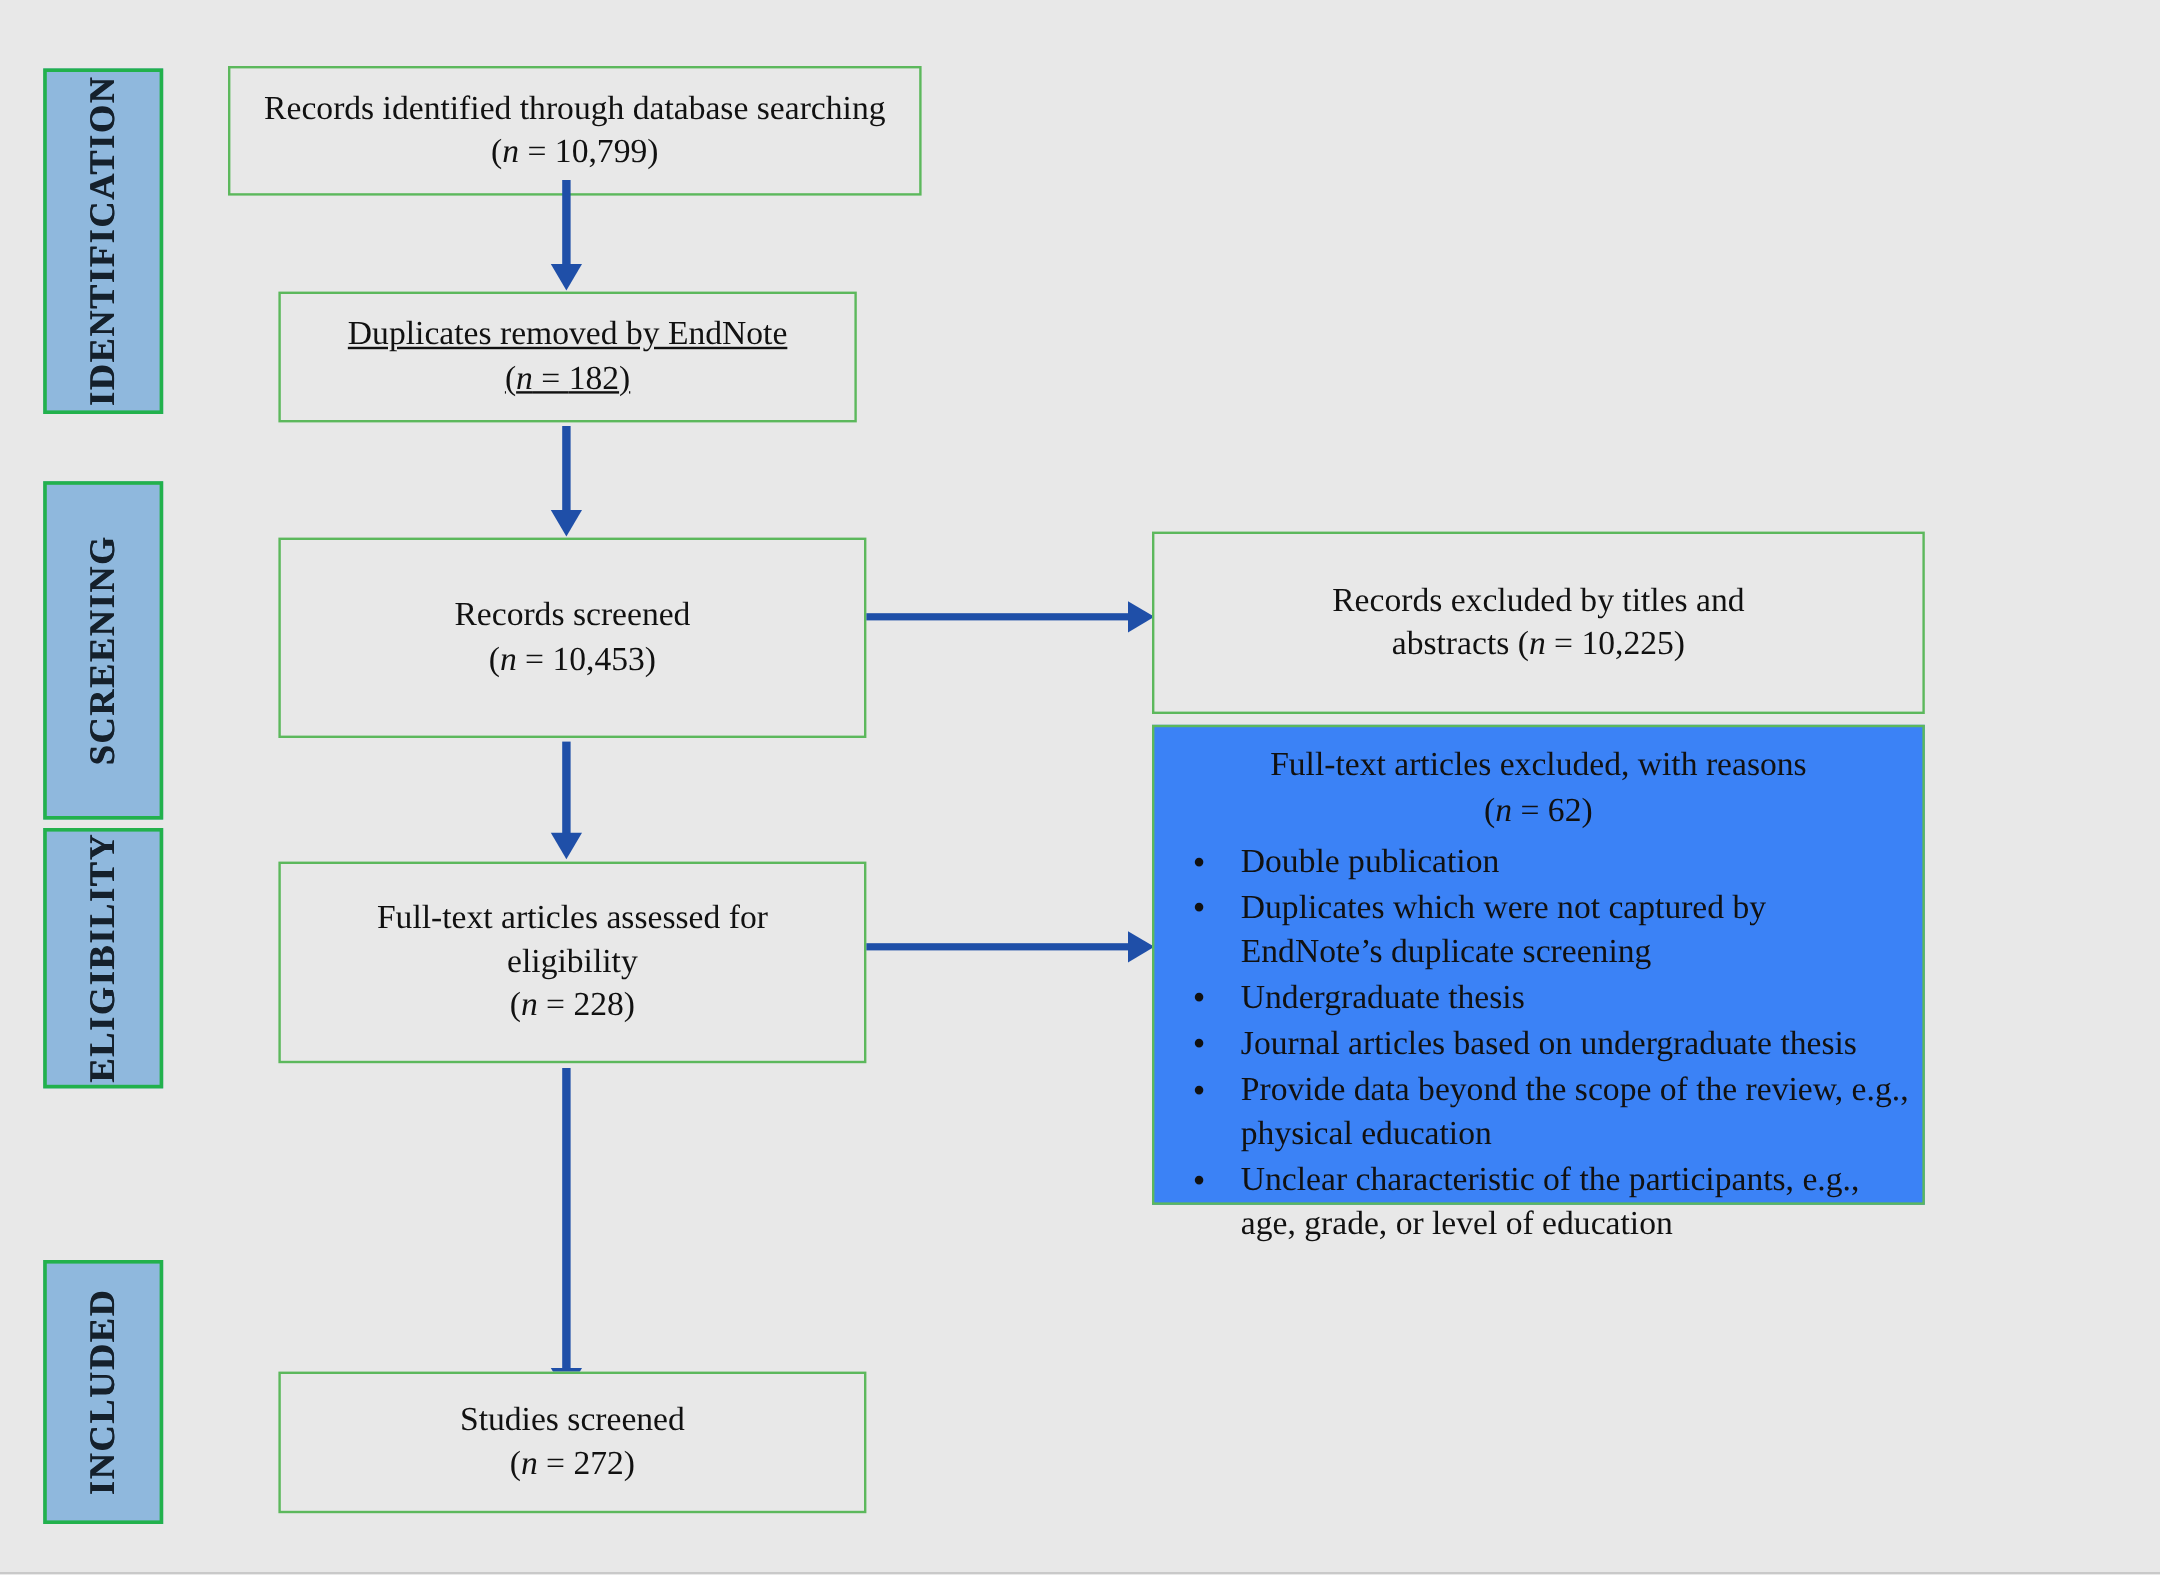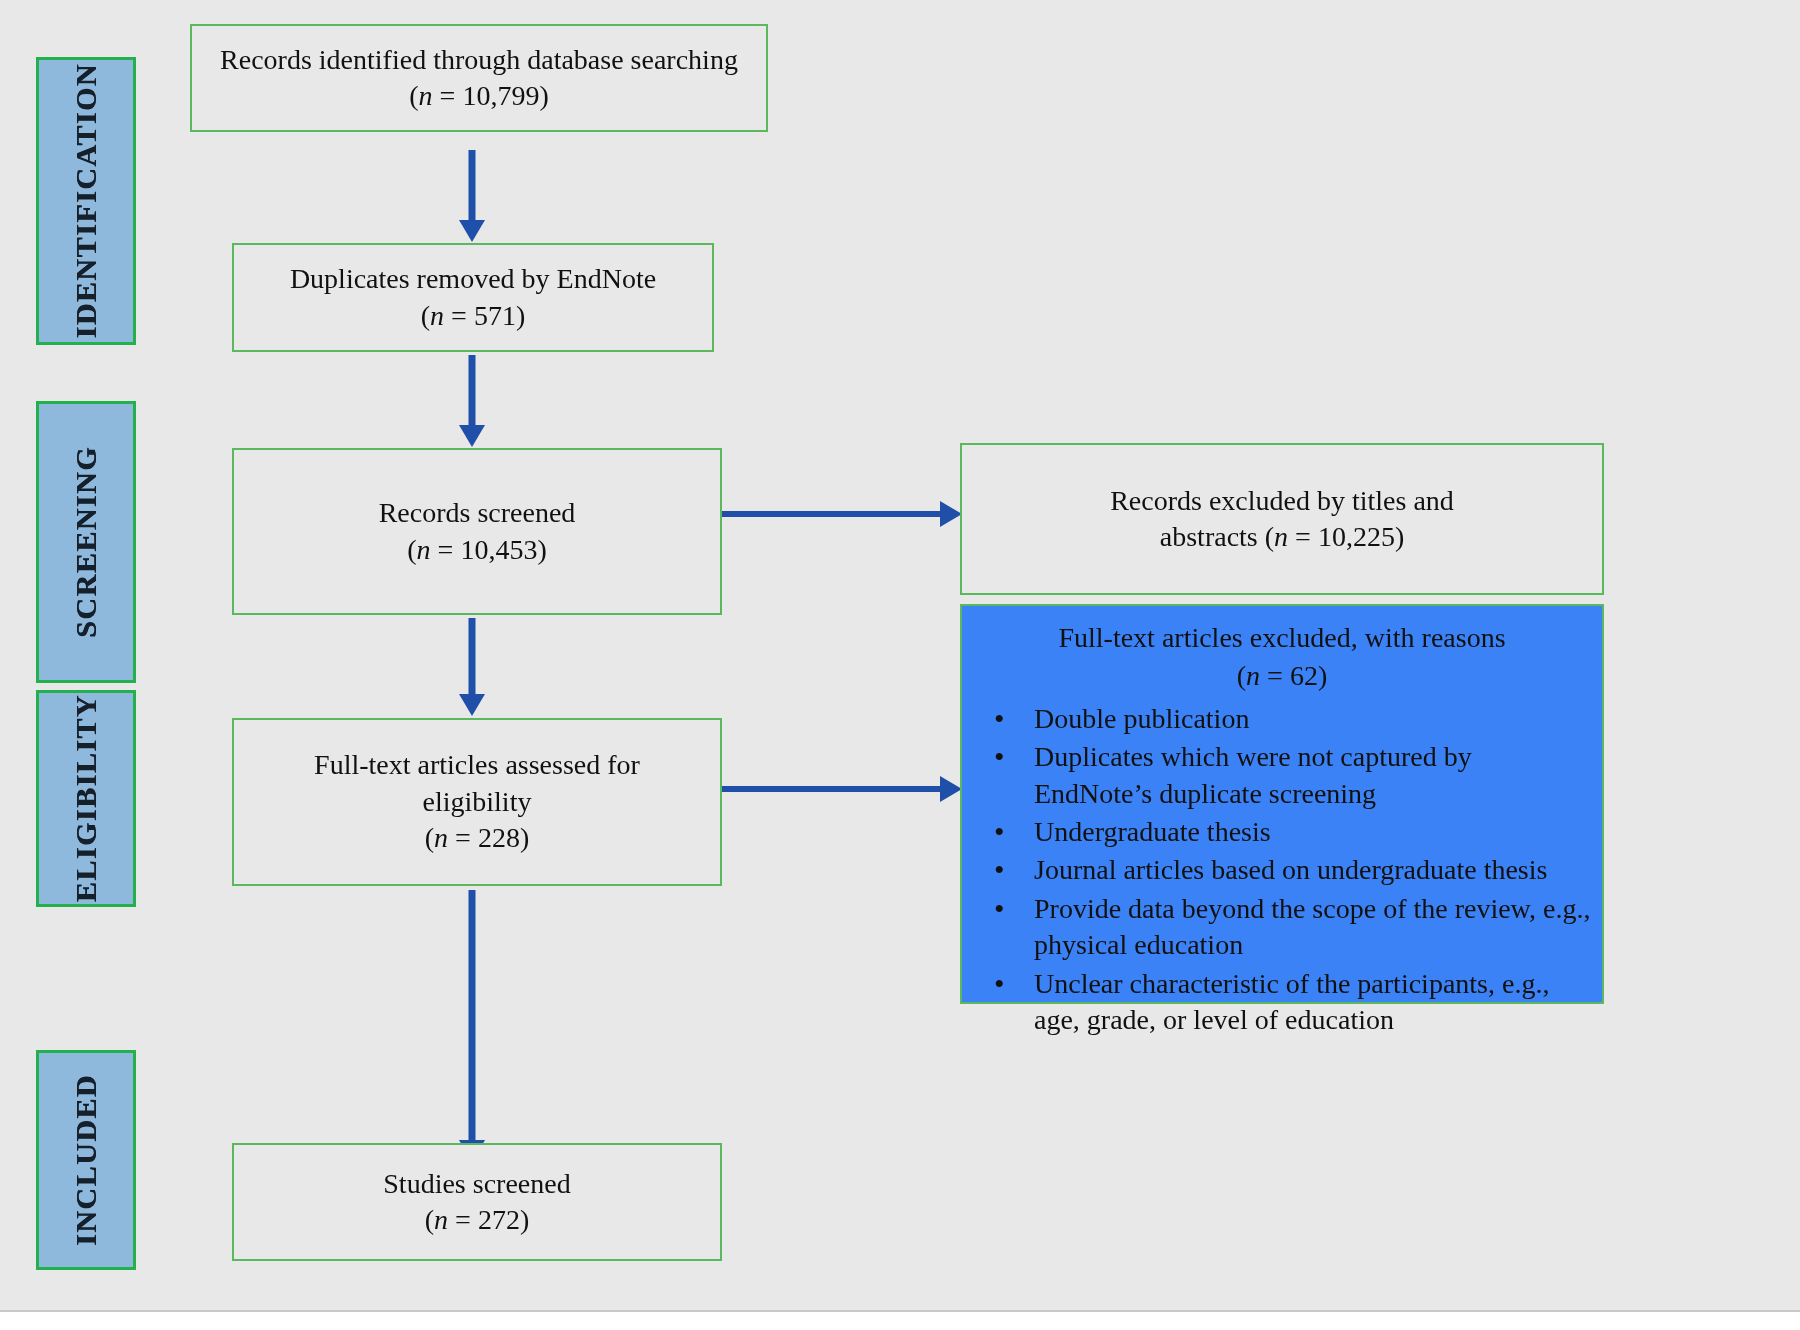--- a/index.html
+++ b/index.html
@@ -165,36 +165,36 @@
   </div>
 
   <div class="stage-box" style="left:36px; top:690px; width:100px; height:217px;">
     <span class="stage-label">ELIGIBILITY</span>
   </div>
 
   <div class="stage-box" style="left:36px; top:1050px; width:100px; height:220px;">
     <span class="stage-label">INCLUDED</span>
   </div>
 
-  <div class="flow-box" style="left:190px; top:24px; width:578px; height:108px;align-items:center;">
+  <div class="flow-box" style="left:190px; top:55px; width:578px; height:108px;align-items:center;">
     <div class="line">Records identified through database searching</div>
     <div class="line">
       <span>(</span><span class="nitalic">n</span><span> = </span><span>10,799</span><span>)</span>
     </div>
   </div>
 
   <div class="arrow-v" style="left:458px; top:150px; width:28px; height:92px;">
     <div class="shaft" style="height:72px;"></div>
     <div class="head"></div>
   </div>
 
-  <div class="flow-box" style="left:232px; top:243px; width:482px; height:109px;">
+  <div class="flow-box" style="left:232px; top:243px; width:482px; height:109px;text-decoration:underline;">
     <div class="line">Duplicates removed by EndNote</div>
     <div class="line">
-      <span>(</span><span class="nitalic">n</span><span> = </span><span>571</span><span>)</span>
+      <span>(</span><span class="nitalic">n</span><span> = </span><span>182</span><span>)</span>
     </div>
   </div>
 
   <div class="arrow-v" style="left:458px; top:355px; width:28px; height:92px;">
     <div class="shaft" style="height:72px;"></div>
     <div class="head"></div>
   </div>
 
   <div class="flow-box" style="left:232px; top:448px; width:490px; height:167px;">
     <div class="line">Records screened</div>

